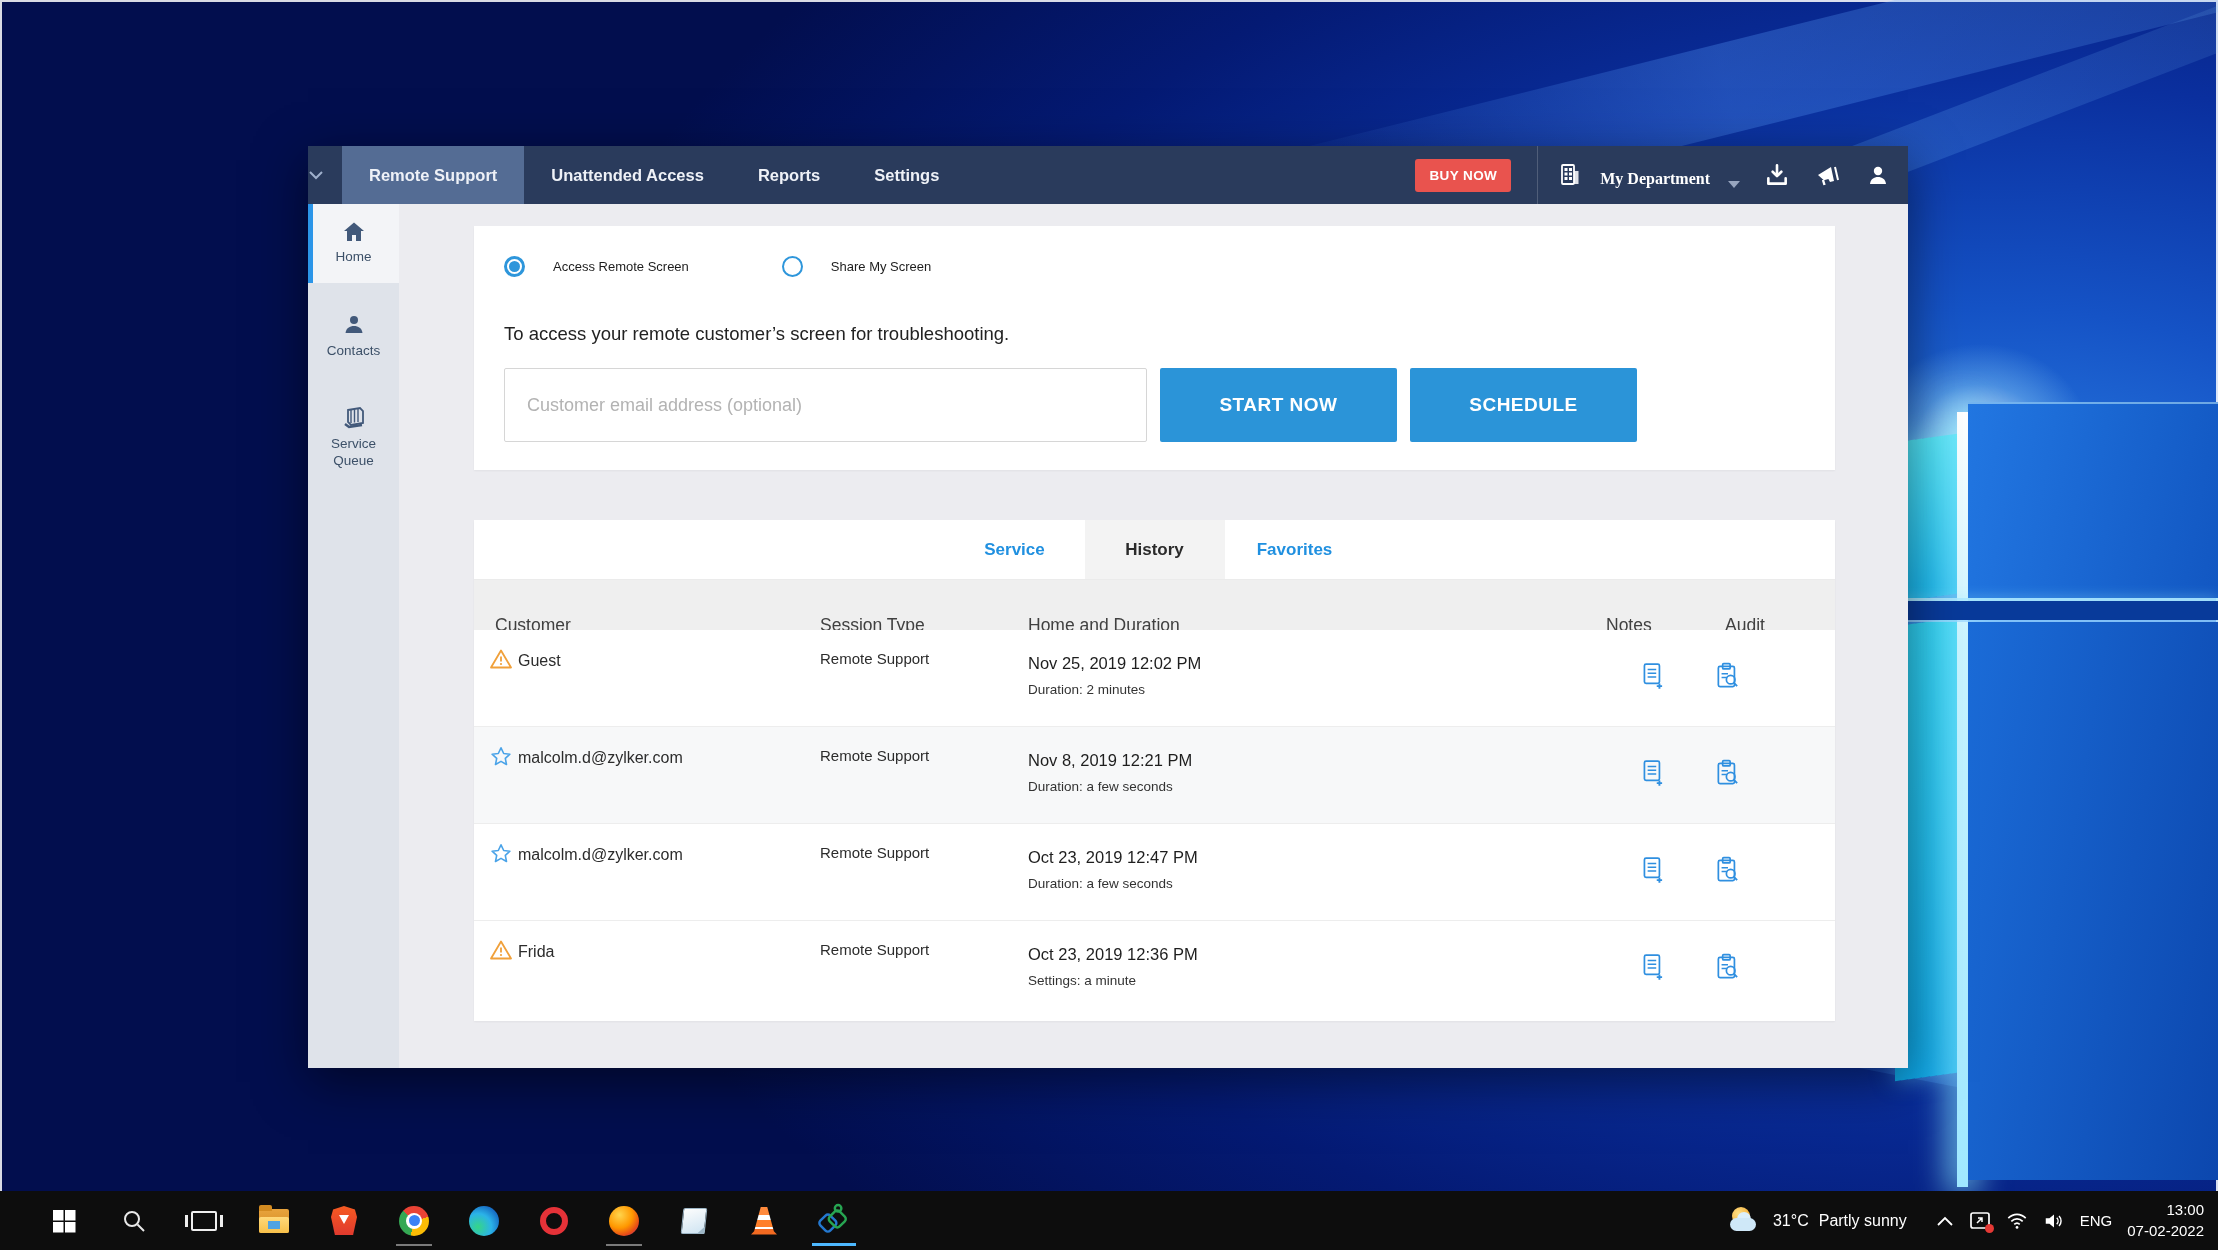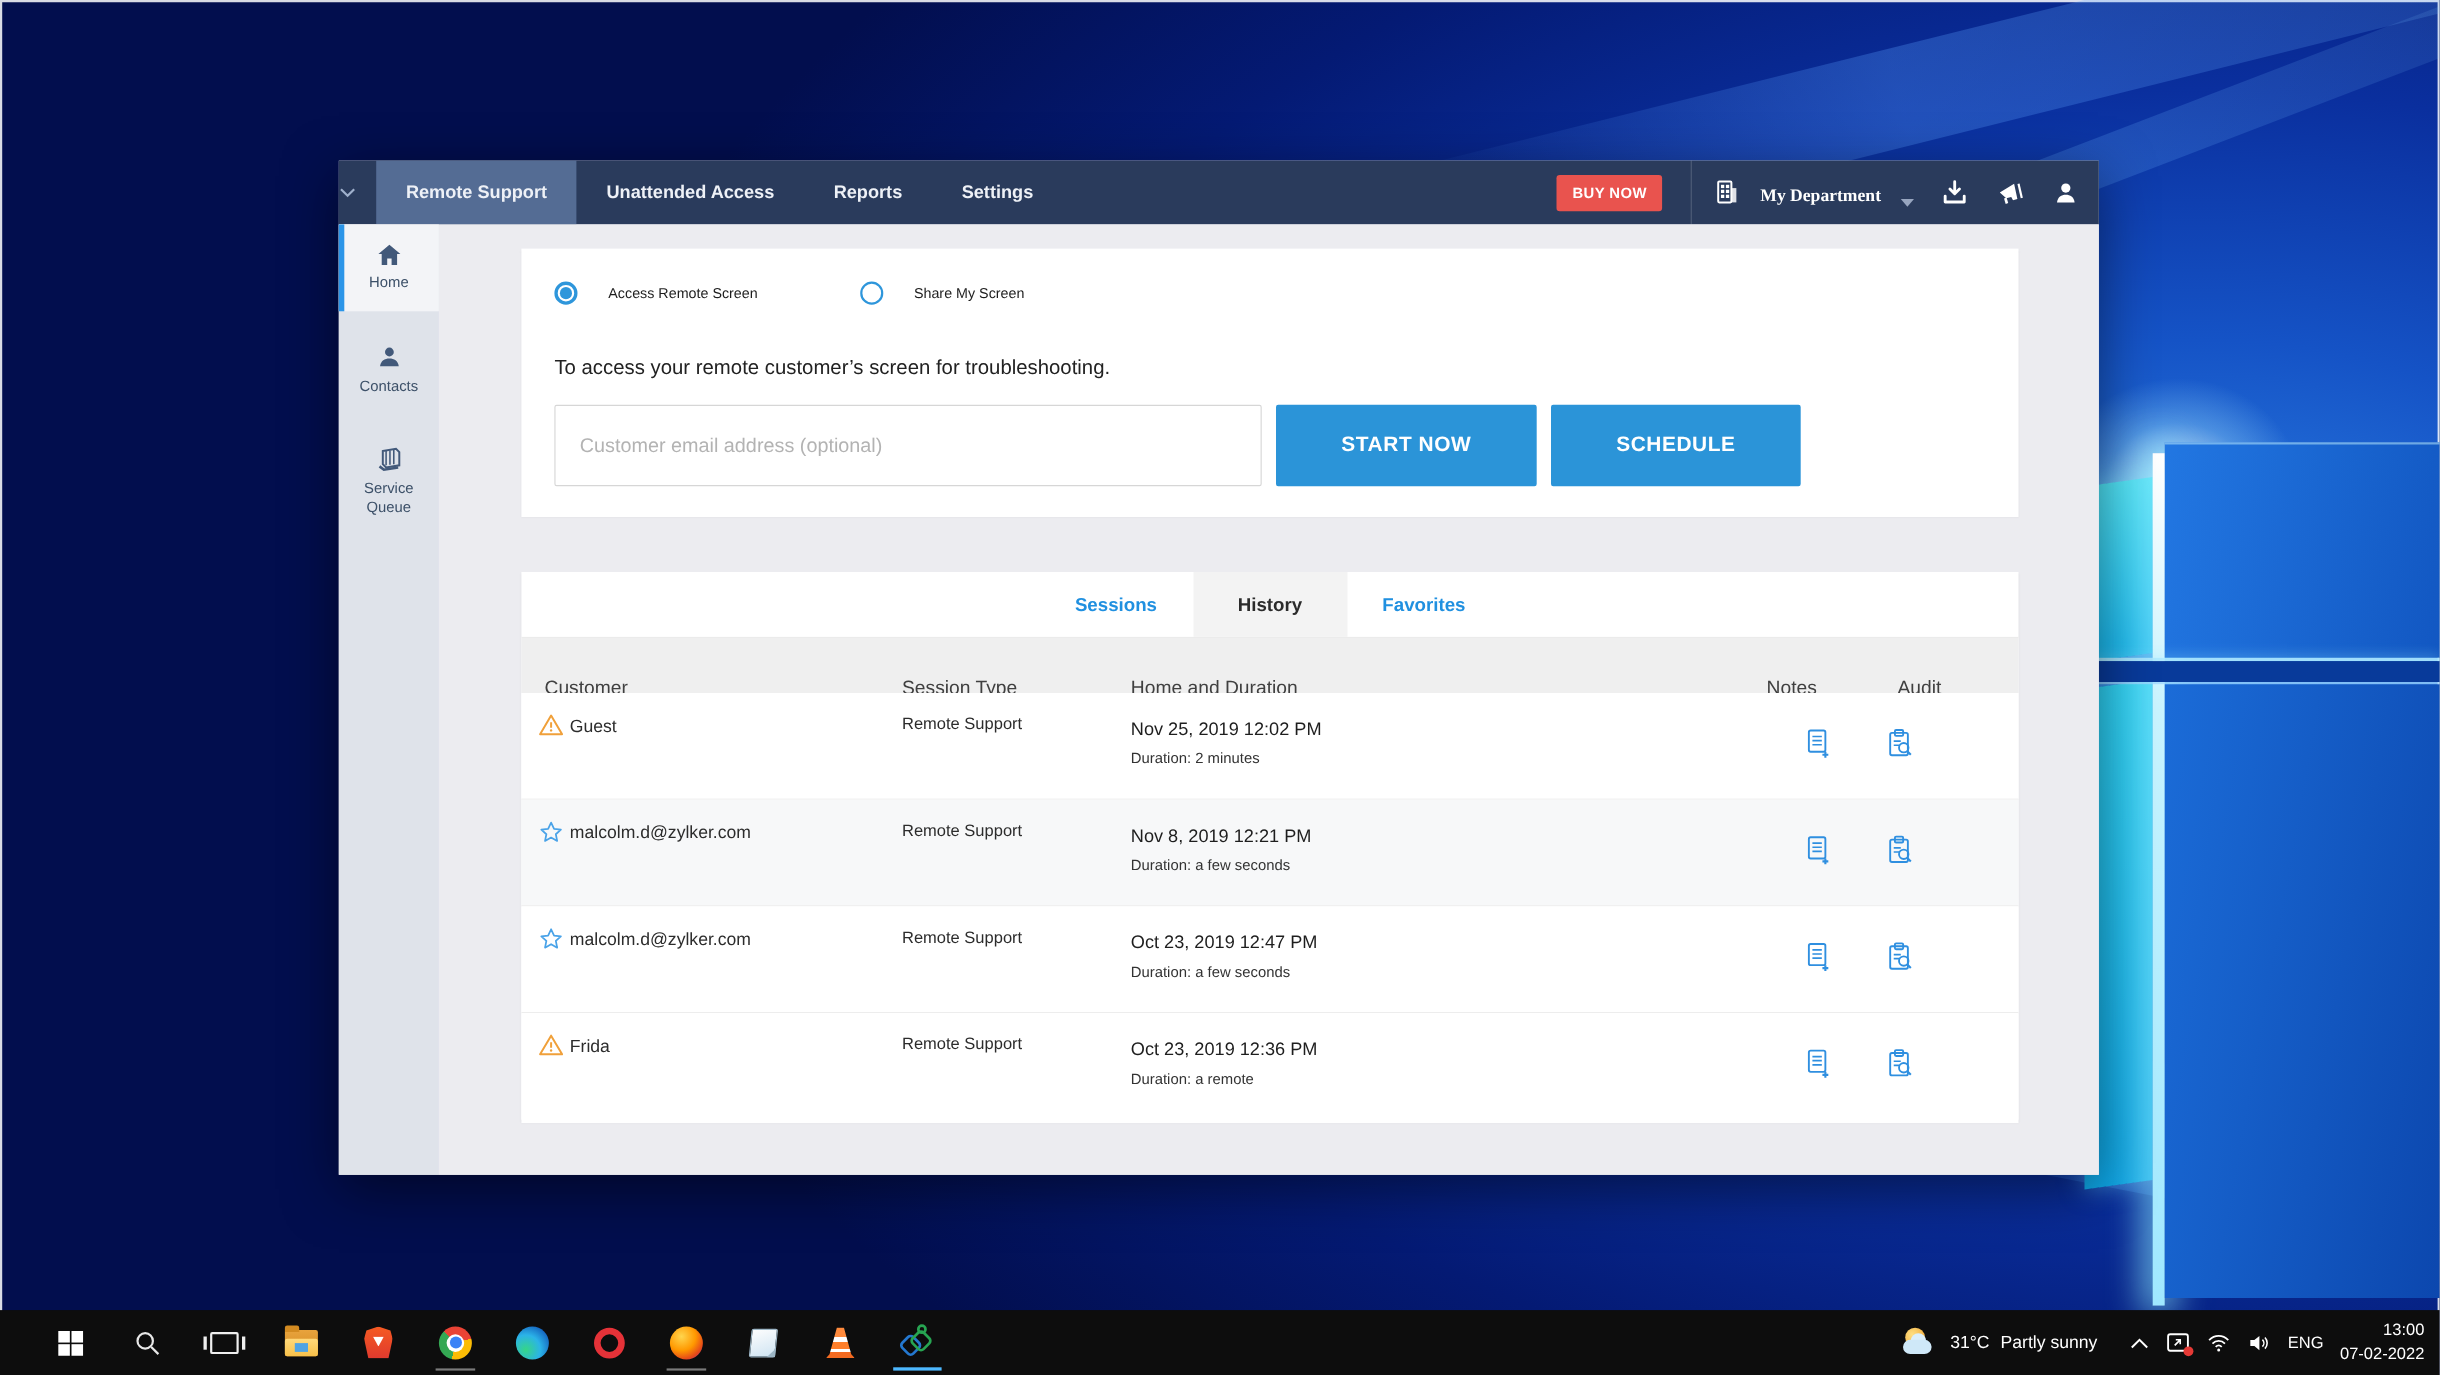--- a/index.html
+++ b/index.html
@@ -270,21 +270,21 @@
           </div>
         </div>
         <div class="p1-desc">To access your remote customer’s screen for troubleshooting.</div>
         <input class="email-input" type="text" placeholder="Customer email address (optional)" style="">
         <button class="btn-blue btn-start">START NOW</button>
         <button class="btn-blue btn-schedule">SCHEDULE</button>
       </div>
 
       <div class="panel panel2">
         <div class="htabs">
-          <div class="htab">Sessions</div>
+          <div class="htab">Service</div>
           <div class="htab active">History</div>
           <div class="htab">Favorites</div>
         </div>
 
         <div class="thead">
           <div class="th c-customer">Customer</div>
           <div class="th c-type">Session Type</div>
           <div class="th c-time">Home and Duration</div>
           <div class="th c-notes">Notes</div>
           <div class="th c-audit">Audit</div>
@@ -380,21 +380,21 @@
           <span class="cell cell-icon">
             <svg width="24" height="22" viewBox="0 0 24 22">
                 <path d="M12 2.5L22 19.5H2z" fill="none" stroke="#f0a03a" stroke-width="1.8" stroke-linejoin="round"></path>
                 <path d="M12 8.5v5" stroke="#f0a03a" stroke-width="1.8"></path>
                 <circle cx="12" cy="16" r="1.1" fill="#f0a03a"></circle>
               </svg>
           </span>
           <span class="cell cell-cust">Frida</span>
           <span class="cell cell-type">Remote Support</span>
           <span class="cell cell-date">Oct 23, 2019 12:36 PM</span>
-          <span class="cell cell-dur">Duration: a remote</span>
+          <span class="cell cell-dur">Settings: a minute</span>
           <span class="cell cell-notes">
             <svg width="26" height="30" viewBox="0 0 24 28">
                 <rect x="4" y="2" width="14" height="18" rx="1.5" fill="none" stroke="#2f8fe0" stroke-width="1.6"></rect>
                 <path d="M7 7h8M7 10.5h8M7 14h8" stroke="#2f8fe0" stroke-width="1.4"></path>
                 <path d="M18 20v5M15.5 22.5h5" stroke="#2f8fe0" stroke-width="1.8"></path>
               </svg>
           </span>
           <span class="cell cell-audit">
             <svg width="28" height="30" viewBox="0 0 26 28">
                 <rect x="4" y="4" width="15" height="19" rx="1.5" fill="none" stroke="#2f8fe0" stroke-width="1.6"></rect>

